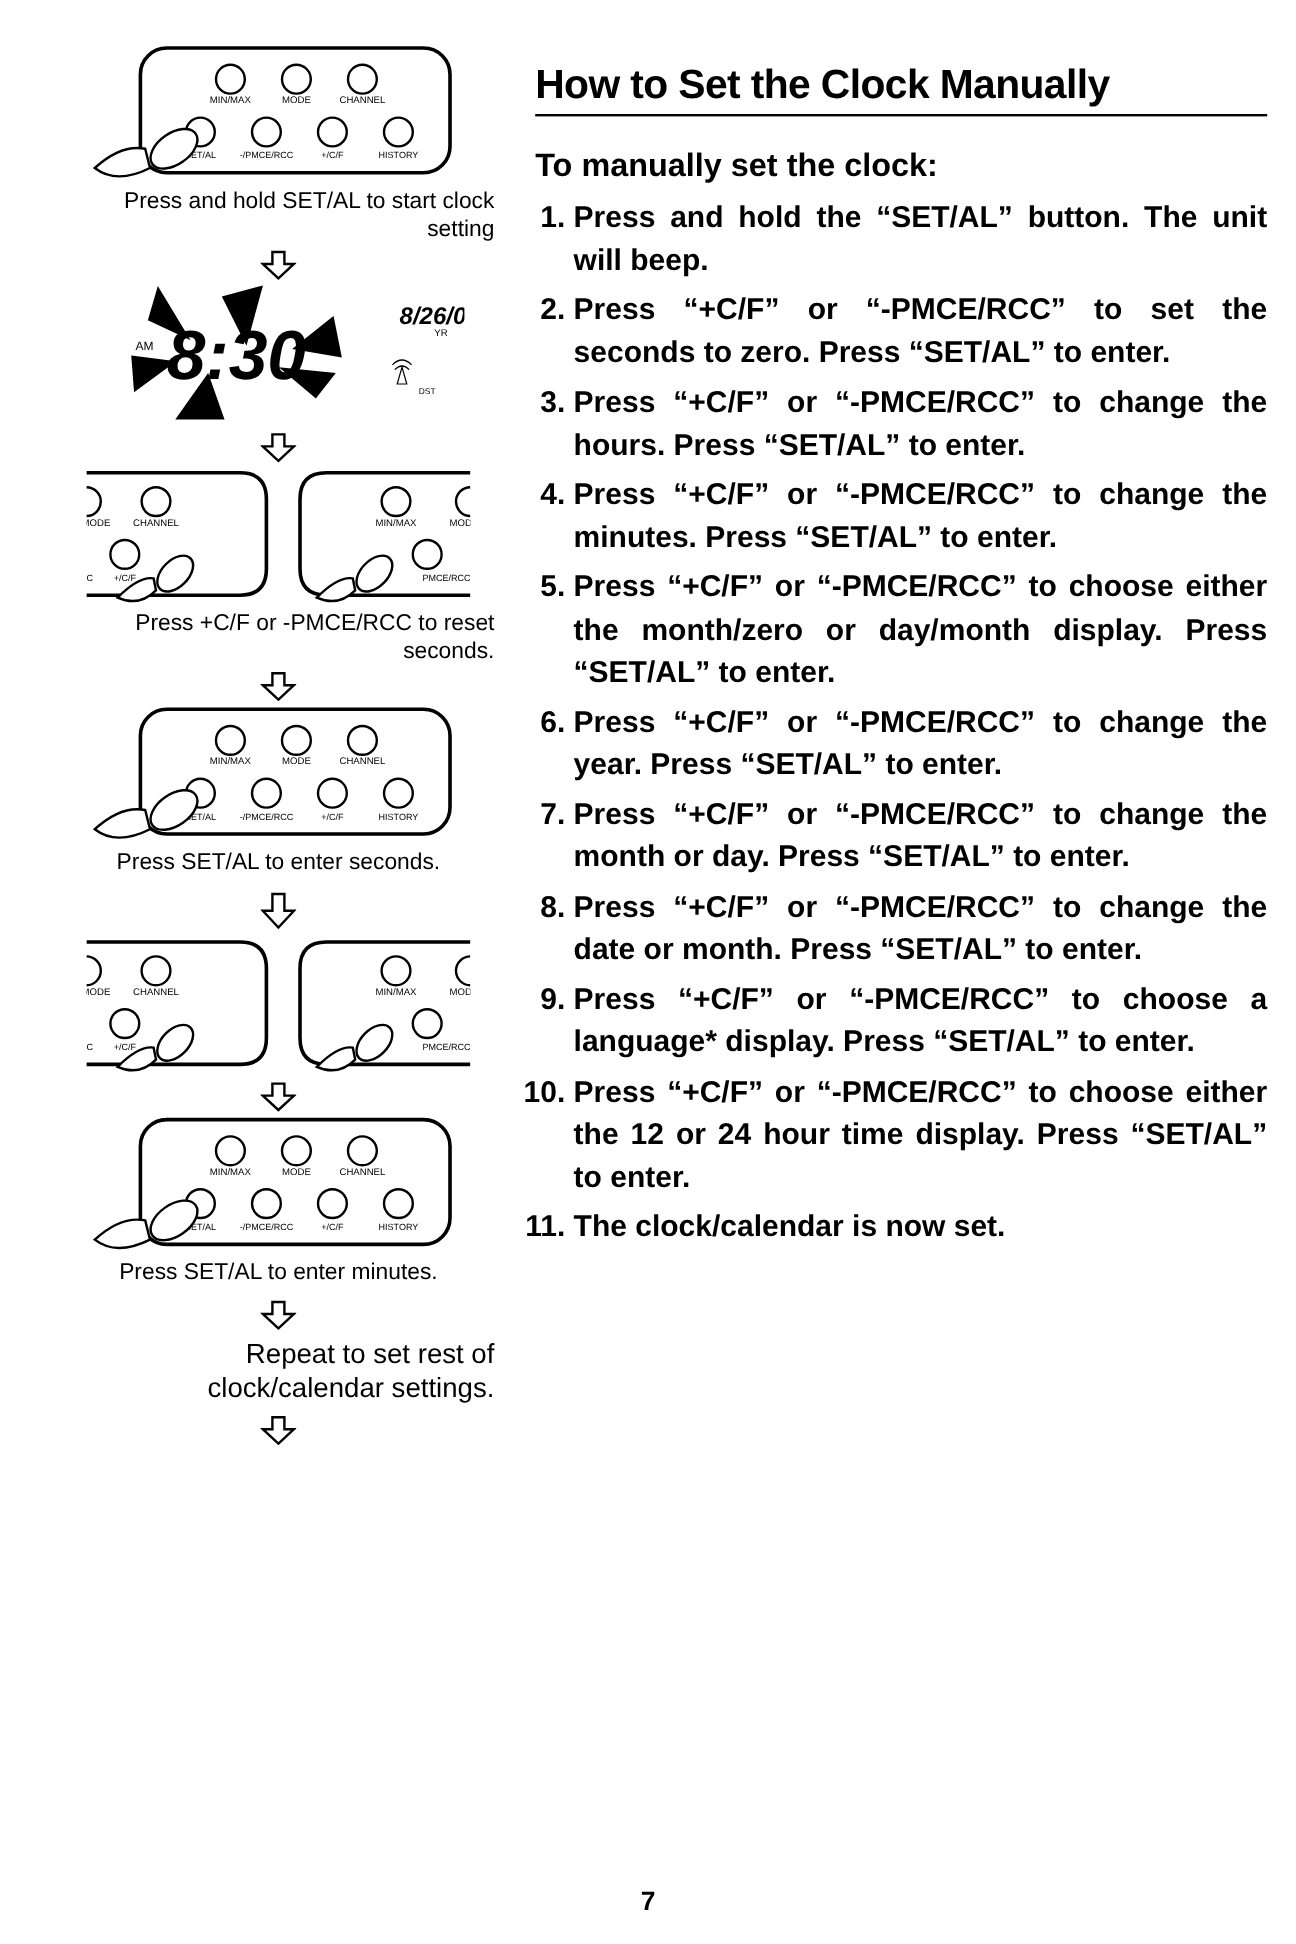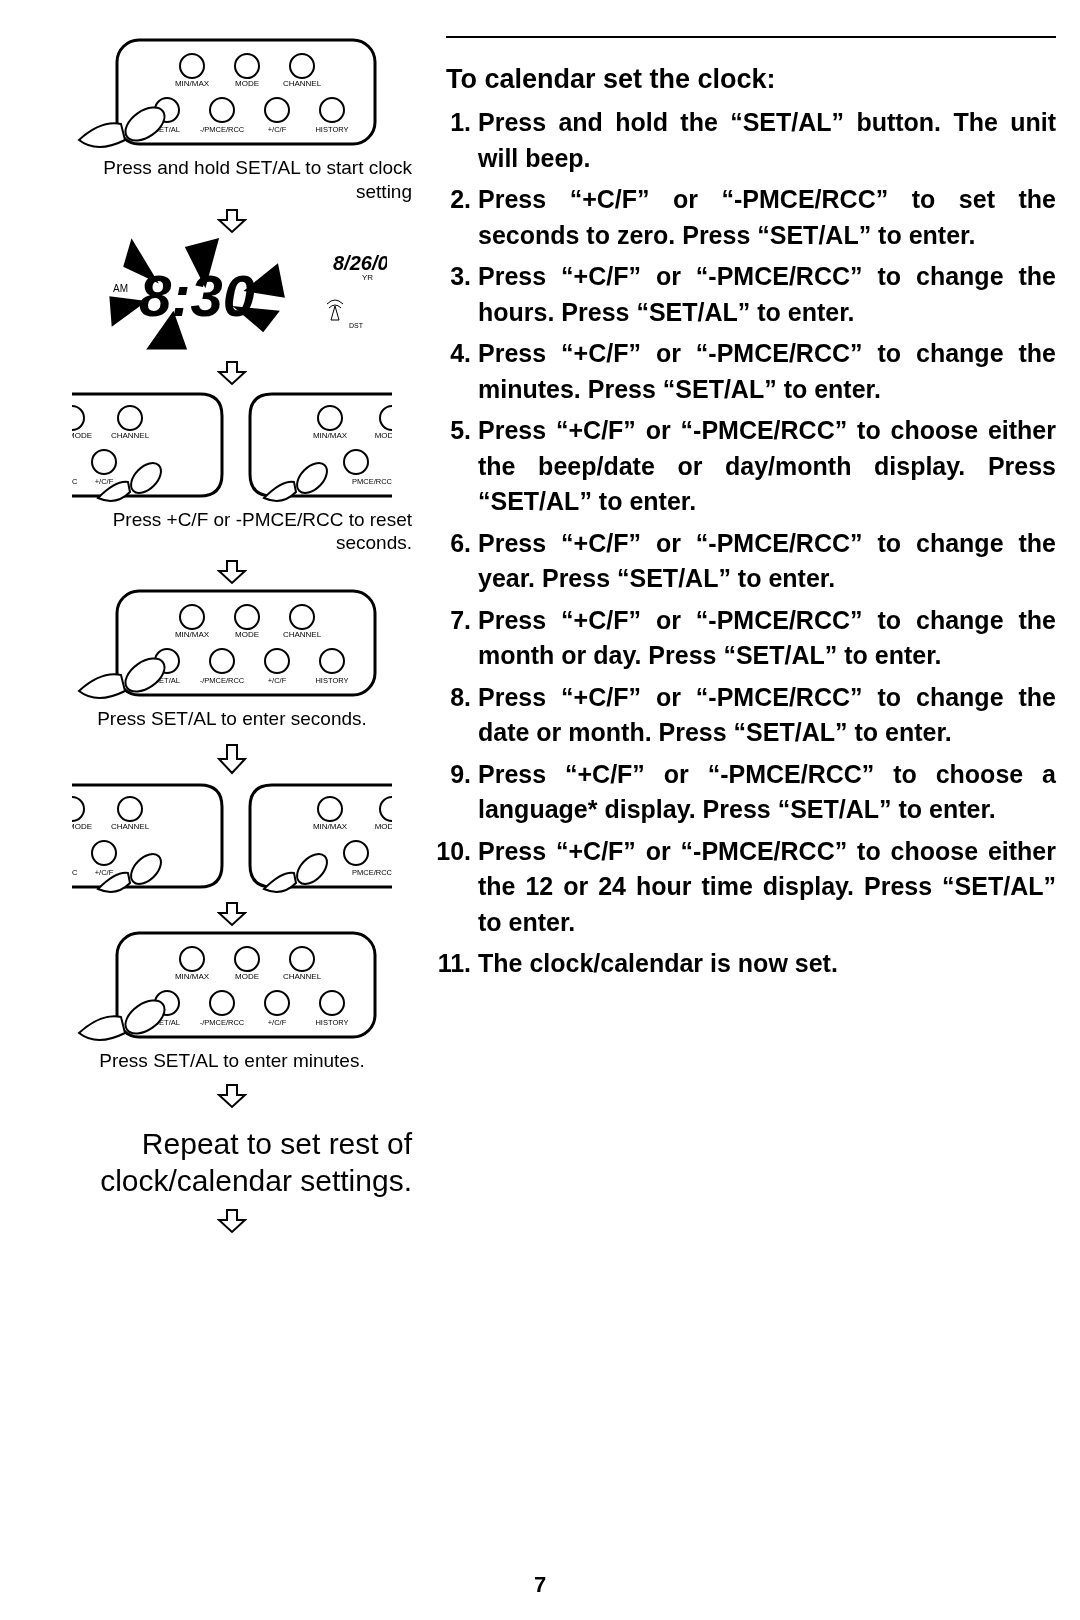--- a/index.html
+++ b/index.html
@@ -10,21 +10,21 @@
   h1.section{font-weight:800;font-size:34px;margin:16px 0 4px 0;letter-spacing:-0.5px;}
   .rule{border-bottom:2px solid #000;width:100%;margin-bottom:26px;}
   h2.sub{font-weight:700;font-size:27px;margin:0 0 10px 0;}
   ol.steps{margin:0;padding-left:32px;font-size:25px;line-height:1.42;text-align:justify;}
   ol.steps li{margin-bottom:6px;font-weight:bold;}
   .langnote{font-size:25px;line-height:1.42;margin-top:28px;text-align:justify;}
   .pagenum{position:absolute;bottom:22px;left:50%;transform:translateX(-50%);font-weight:700;font-size:22px;}
 
   
   .caption{font-size:19px;text-align:right;line-height:1.25;margin-top:2px;}
-  .caption.big{font-size:30px;margin-top:14px;}
+  .caption.big{font-size:23px;margin-top:3px;}
   svg{display:block;}
   .arrow{margin:4px 0 2px 0;}
   .stack{display:flex;flex-direction:column;align-items:center;}
 </style>
 </head>
 <body>
 
 <div class="page">
   <div class="cols">
 
@@ -275,28 +275,29 @@
 
       <div class="caption big">Repeat to set rest of clock/calendar settings.</div>
 
       <svg class="arrow" width="30" height="26" style="margin-top:8px">
         <path d="M10 2 H20 V12 H28 L15 24 L2 12 H10 Z" fill="#fff" stroke="#000" stroke-width="2"></path>
       </svg>
 
     </div>
 
     <div class="right">
+      <h1 class="section">How to Set the Clock Manually</h1>
       <div class="rule"></div>
-      <h2 class="sub">To calendar set the clock:</h2>
+      <h2 class="sub">To manually set the clock:</h2>
       <ol class="steps">
         <li>Press and hold the “SET/AL” button. The unit will beep.</li>
         <li>Press “+C/F” or “-PMCE/RCC” to set the seconds to zero. Press “SET/AL” to enter.</li>
         <li>Press “+C/F” or “-PMCE/RCC” to change the hours. Press “SET/AL” to enter.</li>
         <li>Press “+C/F” or “-PMCE/RCC” to change the minutes. Press “SET/AL” to enter.</li>
-        <li>Press “+C/F” or “-PMCE/RCC” to choose either the beep/date or day/month display. Press “SET/AL” to enter.</li>
+        <li>Press “+C/F” or “-PMCE/RCC” to choose either the month/zero or day/month display. Press “SET/AL” to enter.</li>
         <li>Press “+C/F” or “-PMCE/RCC” to change the year. Press “SET/AL” to enter.</li>
         <li>Press “+C/F” or “-PMCE/RCC” to change the month or day. Press “SET/AL” to enter.</li>
         <li>Press “+C/F” or “-PMCE/RCC” to change the date or month. Press “SET/AL” to enter.</li>
         <li>Press “+C/F” or “-PMCE/RCC” to choose a language* display. Press “SET/AL” to enter.</li>
         <li>Press “+C/F” or “-PMCE/RCC” to choose either the 12 or 24 hour time display. Press “SET/AL” to enter.</li>
         <li>The clock/calendar is now set.</li>
       </ol>
     </div>
   </div>
 

